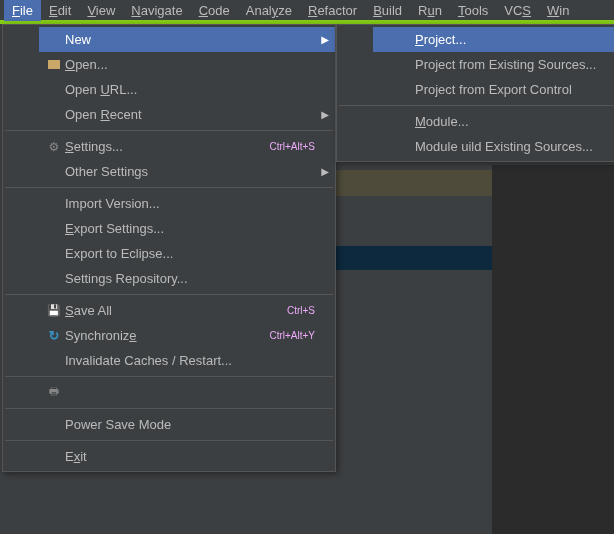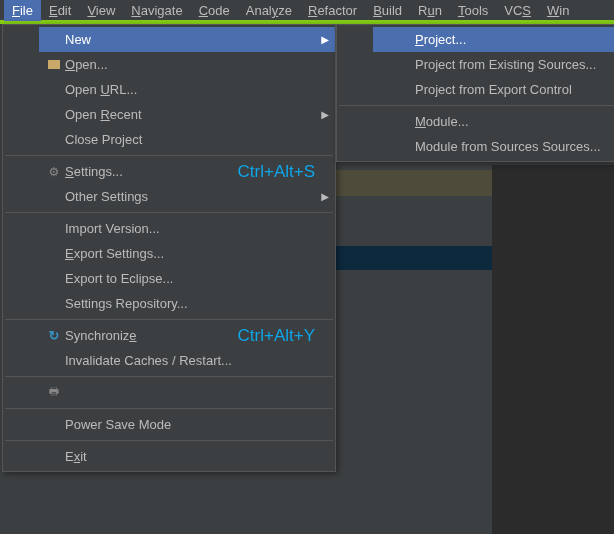--- a/index.html
+++ b/index.html
@@ -53,22 +53,22 @@
   }
   .menu-item .icon {
     width: 22px;
     display: flex;
     align-items: center;
     justify-content: center;
     flex-shrink: 0;
   }
   .menu-item .label { flex: 1; white-space: nowrap; }
   .menu-item .shortcut {
-    color: #0ea5e9;
-    font-size: 17px;
+    color: #f0abfc;
+    font-size: 10px;
     margin-left: 16px;
   }
   .menu-item .arrow {
     position: absolute;
     right: 6px;
     font-size: 10px;
     color: #bbbbbb;
   }
   .menu-item.highlight .arrow { color: #ffffff; }
   .separator {
@@ -149,24 +149,20 @@
     </div>
     <div class="menu-item">
       <span class="icon"></span>
       <span class="label">Open <span class="mn">U</span>RL...</span>
     </div>
     <div class="menu-item">
       <span class="icon"></span>
       <span class="label">Open <span class="mn">R</span>ecent</span>
       <span class="arrow">▶</span>
     </div>
-    <div class="menu-item">
-      <span class="icon"></span>
-      <span class="label">Close Project</span>
-    </div>
     <div class="separator"></div>
     <div class="menu-item">
       <span class="icon ic-gear"></span>
       <span class="label"><span class="mn">S</span>ettings...</span>
       <span class="shortcut">Ctrl+Alt+S</span>
     </div>
     <div class="menu-item">
       <span class="icon"></span>
       <span class="label">Other Settings</span>
       <span class="arrow">▶</span>
@@ -183,20 +179,25 @@
     <div class="menu-item">
       <span class="icon"></span>
       <span class="label">Export to Eclipse...</span>
     </div>
     <div class="menu-item">
       <span class="icon"></span>
       <span class="label">Settings Repository...</span>
     </div>
     <div class="separator"></div>
     <div class="menu-item">
+      <span class="icon ic-disk"></span>
+      <span class="label"><span class="mn">S</span>ave All</span>
+      <span class="shortcut">Ctrl+S</span>
+    </div>
+    <div class="menu-item">
       <span class="icon ic-sync"></span>
       <span class="label">Synchroniz<span class="mn">e</span></span>
       <span class="shortcut">Ctrl+Alt+Y</span>
     </div>
     <div class="menu-item">
       <span class="icon"></span>
       <span class="label">Invalidate Caches / Restart...</span>
     </div>
     <div class="separator"></div>
     <div class="menu-item">
@@ -228,15 +229,15 @@
       <span class="label">Project from Export Control</span>
       <span class="arrow">▶</span>
     </div>
     <div class="separator"></div>
     <div class="menu-item">
       <span class="icon"></span>
       <span class="label"><span class="mn">M</span>odule...</span>
     </div>
     <div class="menu-item">
       <span class="icon"></span>
-      <span class="label">Module from Sources Sources...</span>
+      <span class="label">Module uild Existing Sources...</span>
     </div>
   </div>
 
 </body></html>

